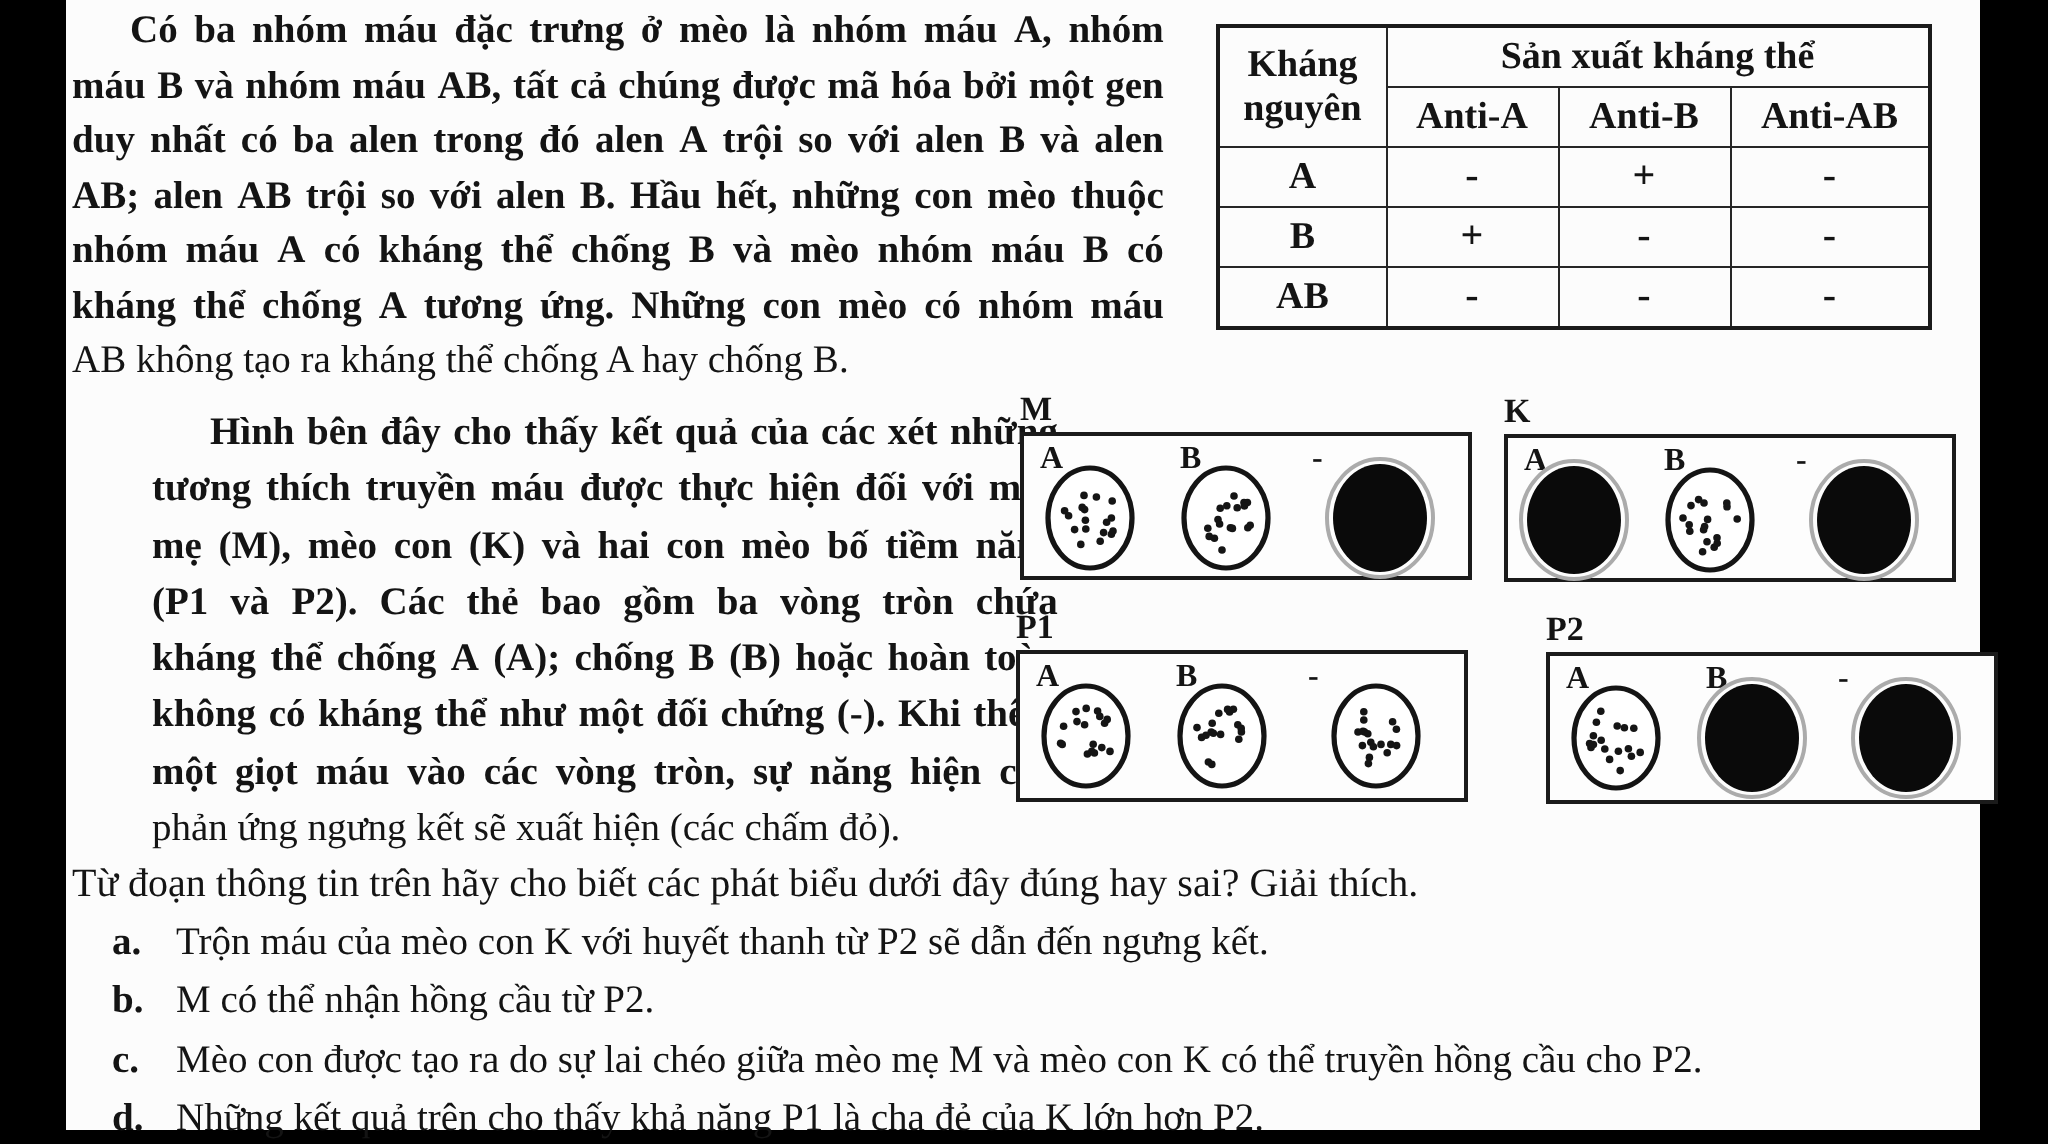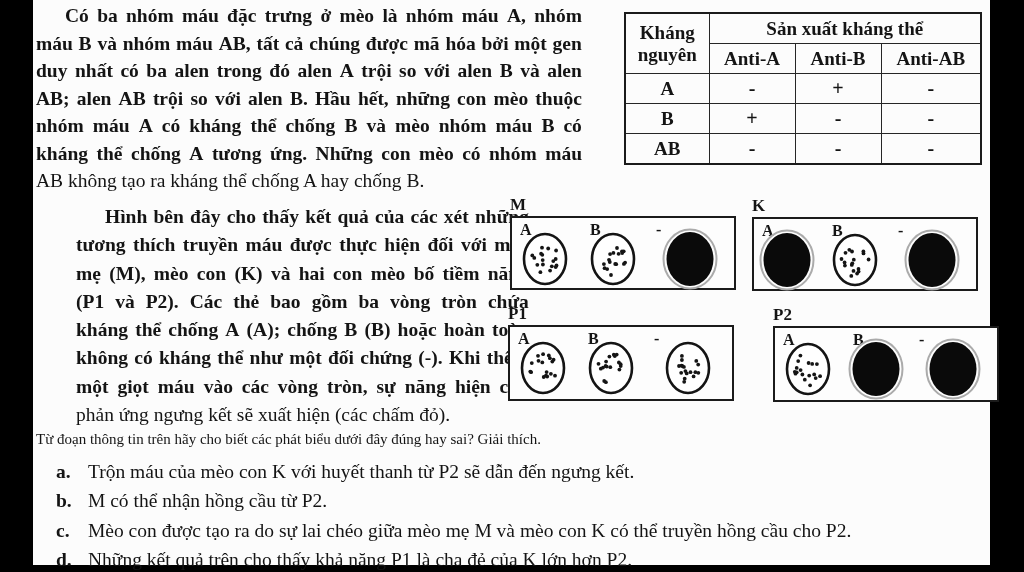--- a/index.html
+++ b/index.html
@@ -19,21 +19,21 @@
   .para-figure{left:36px;top:203px;width:453px;margin-left:40px;}
   .tline{white-space:nowrap;}
   .para-intro .tline{height:27.5px;line-height:27.5px;}
   .para-figure .tline{height:28.3px;line-height:28.3px;}
   
   .jline{display:flex;justify-content:space-between;align-items:baseline;font-weight:bold;}
   .indent{padding-left:29px;box-sizing:border-box;}
 
   
   .atable{
-    position:absolute;left:624px;top:12px;border-collapse:collapse;
+    position:absolute;left:608px;top:12px;border-collapse:collapse;
     table-layout:fixed;font-weight:bold;font-size:19px;text-align:center;
   }
   .atable td{
     border:1.6px solid #262626;vertical-align:middle;padding:0 2px;
     height:29px;line-height:1.12;
   }
   .atable{border:2.2px solid #1b1b1b;}
   .c0{width:84px;} .c1{width:86px;} .c2{width:86px;} .c3{width:100px;}
   .atable .val{font-size:20px;}
 
@@ -43,21 +43,21 @@
   .panel-k {left:752px;top:196px;}
   .panel-p1{left:508px;top:304px;}
   .panel-p2{left:753px;top:305px;margin-left:20px;}
   .panel-label{font-weight:bold;font-size:17px;line-height:20px;height:21px;}
   .panel-box{position:relative;border:2.4px solid #1b1b1b;height:70px;background:#fdfdfd;}
   .panel-box.tall{height:72px;}
   .well-label{position:absolute;top:3px;font-weight:bold;font-size:16px;line-height:18px;}
   .well-svg{position:absolute;top:9px;}
 
   
-  .question{position:absolute;left:36px;top:431px;font-size:15px;white-space:nowrap;}
+  .question{position:absolute;left:36px;top:431px;font-size:20px;white-space:nowrap;}
   .statements{position:absolute;left:56px;top:457px;font-size:19.5px;}
   .statement{height:29.3px;line-height:29.3px;white-space:nowrap;}
   .marker{display:inline-block;width:32px;font-weight:bold;}
 </style>
 </head>
 <body>
 
 <div class="page">
 
   <div class="bar bar-left"></div>

